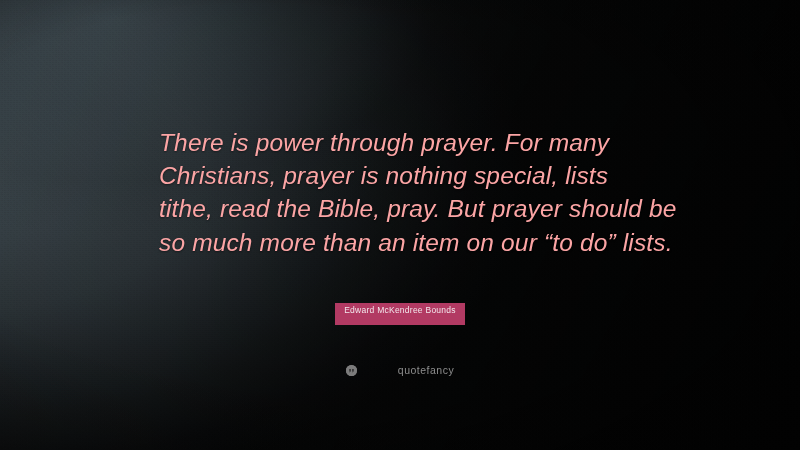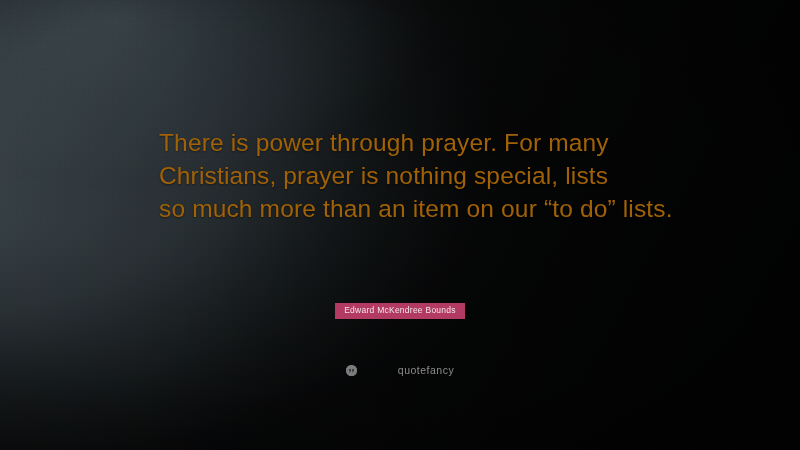--- a/index.html
+++ b/index.html
@@ -92,39 +92,40 @@
     position: absolute;
     left: 159px;
     top: 126px;
     width: 520px;
   }
 
   .quote-line {
     font-size: 24.5px;
     line-height: 33.2px;
     font-weight: 300;
-    color: #a16207;
+    color: #fca5a5;
     letter-spacing: 0.15px;
     white-space: nowrap;
     text-shadow: 0 1px 2px rgba(0, 0, 0, 0.45);
+    font-style: italic;
   }
 
   
   .author-wrap {
     position: absolute;
     left: 0;
     right: 0;
     top: 303px;
     display: flex;
     justify-content: center;
   }
 
   .author-badge {
     display: inline-block;
-    padding: 2px 9px 3px 9px;
+    padding: 2px 9px 9px 9px;
     background: #b23a63;
     color: #f3e7ec;
     font-size: 8.5px;
     font-weight: 400;
     letter-spacing: 0.25px;
     line-height: 11px;
     white-space: nowrap;
   }
 
   
@@ -169,20 +170,21 @@
   <div class="bg-base"></div>
   <div class="bg-glow-main"></div>
   <div class="bg-glow-top"></div>
   <div class="bg-vignette"></div>
   <div class="bg-vignette-edge"></div>
   <div class="bg-noise"></div>
 
   <div class="quote-block">
     <div class="quote-line">There is power through prayer. For many</div>
     <div class="quote-line">Christians, prayer is nothing special, lists</div>
+    <div class="quote-line">tithe, read the Bible, pray. But prayer should be</div>
     <div class="quote-line">so much more than an item on our “to do” lists.</div>
   </div>
 
   <div class="author-wrap">
     <span class="author-badge">Edward McKendree Bounds</span>
   </div>
 
   <div class="watermark">
     <span class="wm-mark">
       <svg width="11" height="11" viewBox="0 0 11 11" aria-hidden="true">

